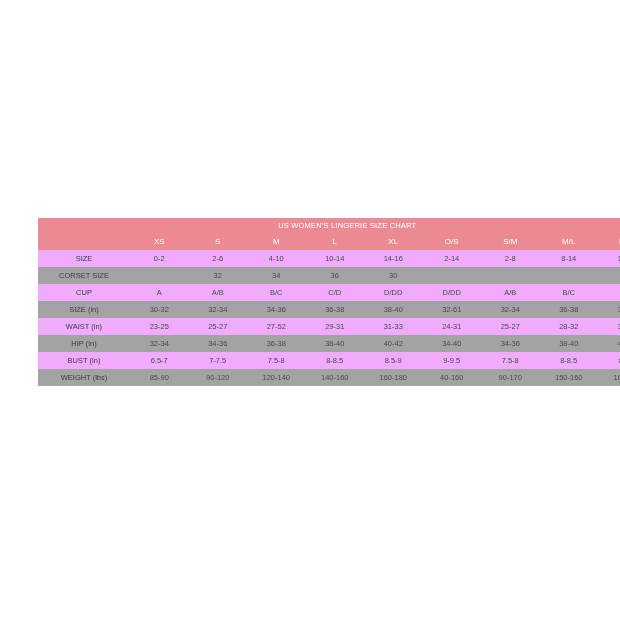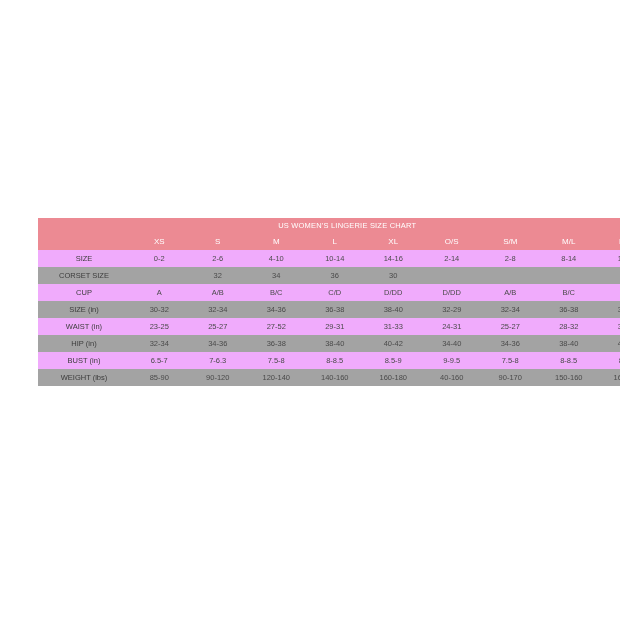--- a/index.html
+++ b/index.html
@@ -138,21 +138,21 @@
         <td>B/C</td>
         <td>C/D</td>
       </tr>
       <tr class="even">
         <td class="label-col">SIZE (in)</td>
         <td>30-32</td>
         <td>32-34</td>
         <td>34-36</td>
         <td>36-38</td>
         <td>38-40</td>
-        <td>32-29</td>
+        <td>32-61</td>
         <td>32-34</td>
         <td>36-38</td>
         <td>38-40</td>
       </tr>
       <tr class="odd">
         <td class="label-col">WAIST (in)</td>
         <td>23-25</td>
         <td>25-27</td>
         <td>27-52</td>
         <td>29-31</td>
@@ -170,21 +170,21 @@
         <td>38-40</td>
         <td>40-42</td>
         <td>34-40</td>
         <td>34-36</td>
         <td>38-40</td>
         <td>40-42</td>
       </tr>
       <tr class="odd">
         <td class="label-col">BUST (in)</td>
         <td>6.5-7</td>
-        <td>7-6.3</td>
+        <td>7-7.5</td>
         <td>7.5-8</td>
         <td>8-8.5</td>
         <td>8.5-9</td>
         <td>9-9.5</td>
         <td>7.5-8</td>
         <td>8-8.5</td>
         <td>8.5-9</td>
       </tr>
       <tr class="even">
         <td class="label-col">WEIGHT (lbs)</td>

